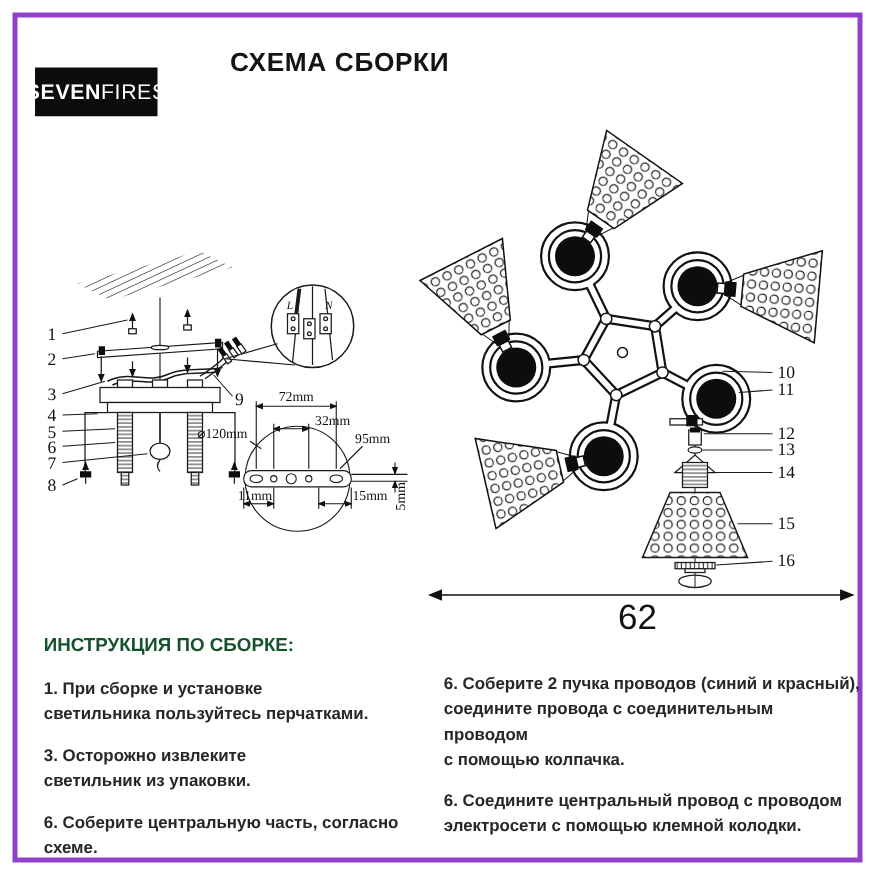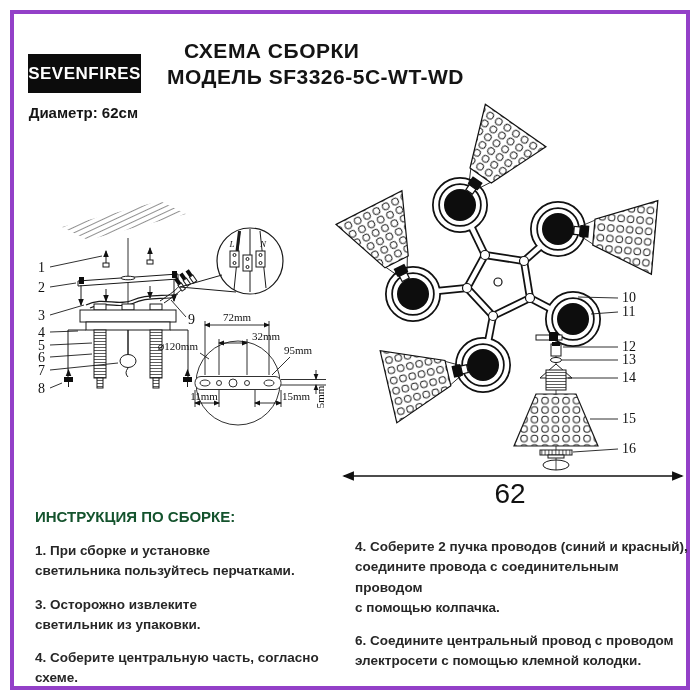--- a/index.html
+++ b/index.html
@@ -1,23 +1,23 @@
 <!DOCTYPE html>
 <html><head>
 <meta charset="utf-8">
 <style>
   html,body{margin:0;padding:0;}
   body{width:700px;height:700px;background:#ffffff;position:relative;overflow:hidden;
        font-family:"Liberation Sans",sans-serif;color:#121212;}
   .frame{position:absolute;inset:10px;border:4px solid #9340c8;pointer-events:none;}
-  .logo{position:absolute;left:28px;top:54px;width:113px;height:39px;background:#0c0c0c;
+  .logo{position:absolute;left:28px;top:54px;width:98px;height:39px;background:#0c0c0c;
         color:#fff;display:flex;align-items:center;justify-content:center;
         font-size:17px;letter-spacing:.5px;}
   .logo .b{font-weight:800;}
-  .logo .r{font-weight:700;}
+  .logo .r{font-weight:400;}
   .specs{position:absolute;left:18px;top:102px;width:120px;text-align:right;
          font-size:15px;font-weight:600;line-height:1.45;color:#161616;}
   .title{position:absolute;left:167px;top:38px;font-weight:700;font-size:21px;
          letter-spacing:.5px;line-height:1.25;color:#141414;}
   .title .l1{padding-left:17px;}
   .instr-title{position:absolute;left:35px;top:508px;font-size:15px;font-weight:700;color:#14532d;}
   .steps{position:absolute;font-size:13.5px;font-weight:600;color:#272727;line-height:1.5;}
   .steps p{margin:0 0 13px 0;white-space:pre-line;}
   .steps.left{left:35px;top:541px;width:316px;}
   .steps.right{left:355px;top:537px;width:334px;}
@@ -32,26 +32,24 @@
 <body>
 
 <div class="frame" style="border-color: rgb(147, 64, 200);"></div>
 
 <div class="logo">
   <span class="b">SEVEN</span>
     <span class="r">FIRES</span>
 </div>
 
 <div class="specs">
-  <div>Диаметр: 62см</div>
 </div>
 
 <div class="title">
   <div class="l1">СХЕМА СБОРКИ</div>
-  <div class="l2">МОДЕЛЬ SF3326-5C-WT-WD</div>
 </div>
 
 <svg style="left:28px;top:193px;" width="305" height="245" viewBox="0 0 305 245">
   <defs>
     <pattern id="l-hatch" width="5" height="5" patternUnits="userSpaceOnUse" patternTransform="rotate(65)">
       <rect width="5" height="5" fill="#fff"></rect>
         <line x1="0" y1="0" x2="0" y2="5" stroke="#222" stroke-width="1"></line>
     </pattern>
     <pattern id="l-thread" width="12" height="3" patternUnits="userSpaceOnUse">
       <rect width="12" height="3" fill="#fff"></rect>
@@ -348,22 +346,22 @@
   <text class="big-dim" x="180" y="411" text-anchor="middle">62</text>
 </svg>
 
 <div class="instr-title">ИНСТРУКЦИЯ ПО СБОРКЕ:</div>
 
 <div class="steps left">
   <p>1. При сборке и установке
 светильника пользуйтесь перчатками.</p>
   <p>3. Осторожно извлеките
 светильник из упаковки.</p>
-  <p>4. Соберите центральную часть, согласно схеме.</p>
+  <p>6. Соберите центральную часть, согласно схеме.</p>
 </div>
 
 <div class="steps right">
-  <p>4. Соберите 2 пучка проводов (синий и красный),
+  <p>6. Соберите 2 пучка проводов (синий и красный),
 соедините провода с соединительным проводом
 с помощью колпачка.</p>
   <p>6. Соедините центральный провод с проводом
 электросети с помощью клемной колодки.</p>
 </div>
 
 </body></html>

